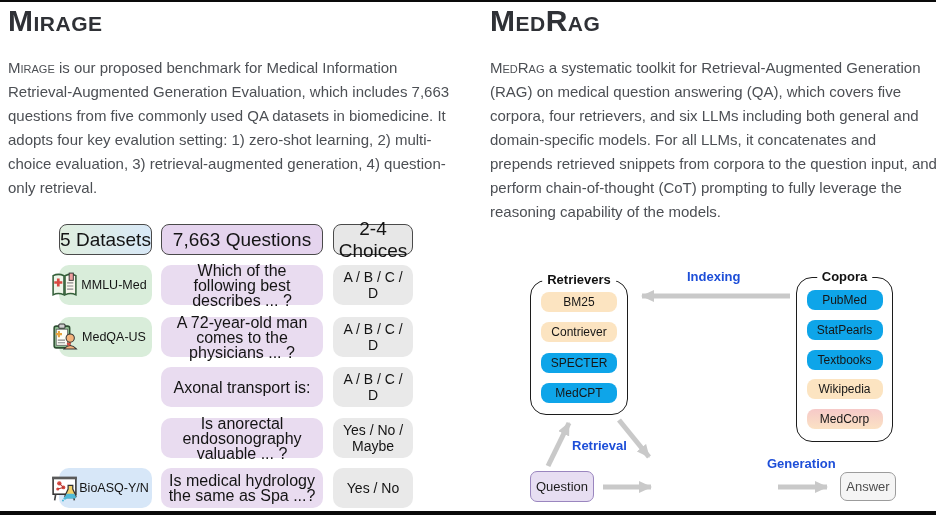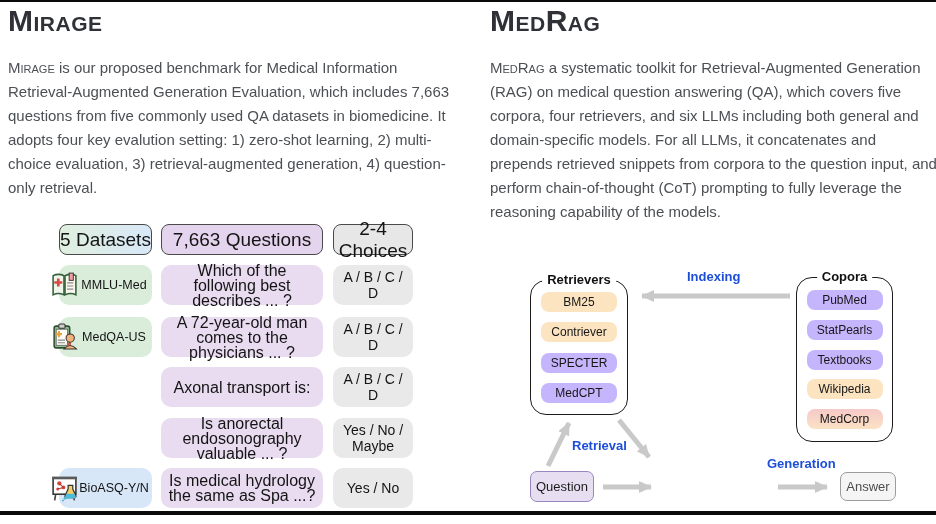--- a/index.html
+++ b/index.html
@@ -40,21 +40,21 @@
   .q-box  { background: #e9dcf0; padding: 0 6px; line-height: 15px; }
   .ch-box { background: #e9e9e9; font-size: 14px; line-height: 16px; padding: 0 8px; }
 
   
   .diagram { position: absolute; left: 490px; top: 0; width: 446px; height: 524px; }
   .arrows { position: absolute; left: 0; top: 0; }
   .gbox { position: absolute; background: #fff; border: 1.7px solid #1c1c1c; border-radius: 16px; display: flex; flex-direction: column; align-items: center; }
   .gtitle { position: absolute; top: -9px; left: 50%; transform: translateX(-50%); background: #fff; padding: 0 5px; font-size: 13px; font-weight: bold; color: #111; white-space: nowrap; }
   .chip { width: 76px; height: 20px; border-radius: 8px; display: flex; align-items: center; justify-content: center; font-size: 12px; color: #161616; flex: 0 0 auto; }
   .chip[data-color="peach"] { background: #fce4c1; }
-  .chip[data-color="pink"]  { background: #c4b5fd; text-align: center; }
+  .chip[data-color="pink"]  { background: #0ea5e9; text-align: center; }
   .chip[data-color="pink-peach"] { background: linear-gradient(180deg, #f6c9c8, #fbe2c4); }
   #retrievers-box { left: 40px;  top: 280px; width: 98px;  height: 135px; padding: 11px 0; justify-content: space-between; }
   #llms-box       { left: 173px; top: 312px; width: 97px;  height: 196px; padding: 13px 0; justify-content: space-between; }
   #corpora-box    { left: 306px; top: 277px; width: 97px;  height: 165px; padding: 12px 0; justify-content: space-between; }
 
   .flow-label { position: absolute; font-size: 13px; font-weight: bold; color: #1d4ed8; white-space: nowrap; }
   #label-indexing   { left: 197px; top: 269px; }
   #label-retrieval  { left: 82px;  top: 438px; }
   #label-generation { left: 277px; top: 456px; }
 

